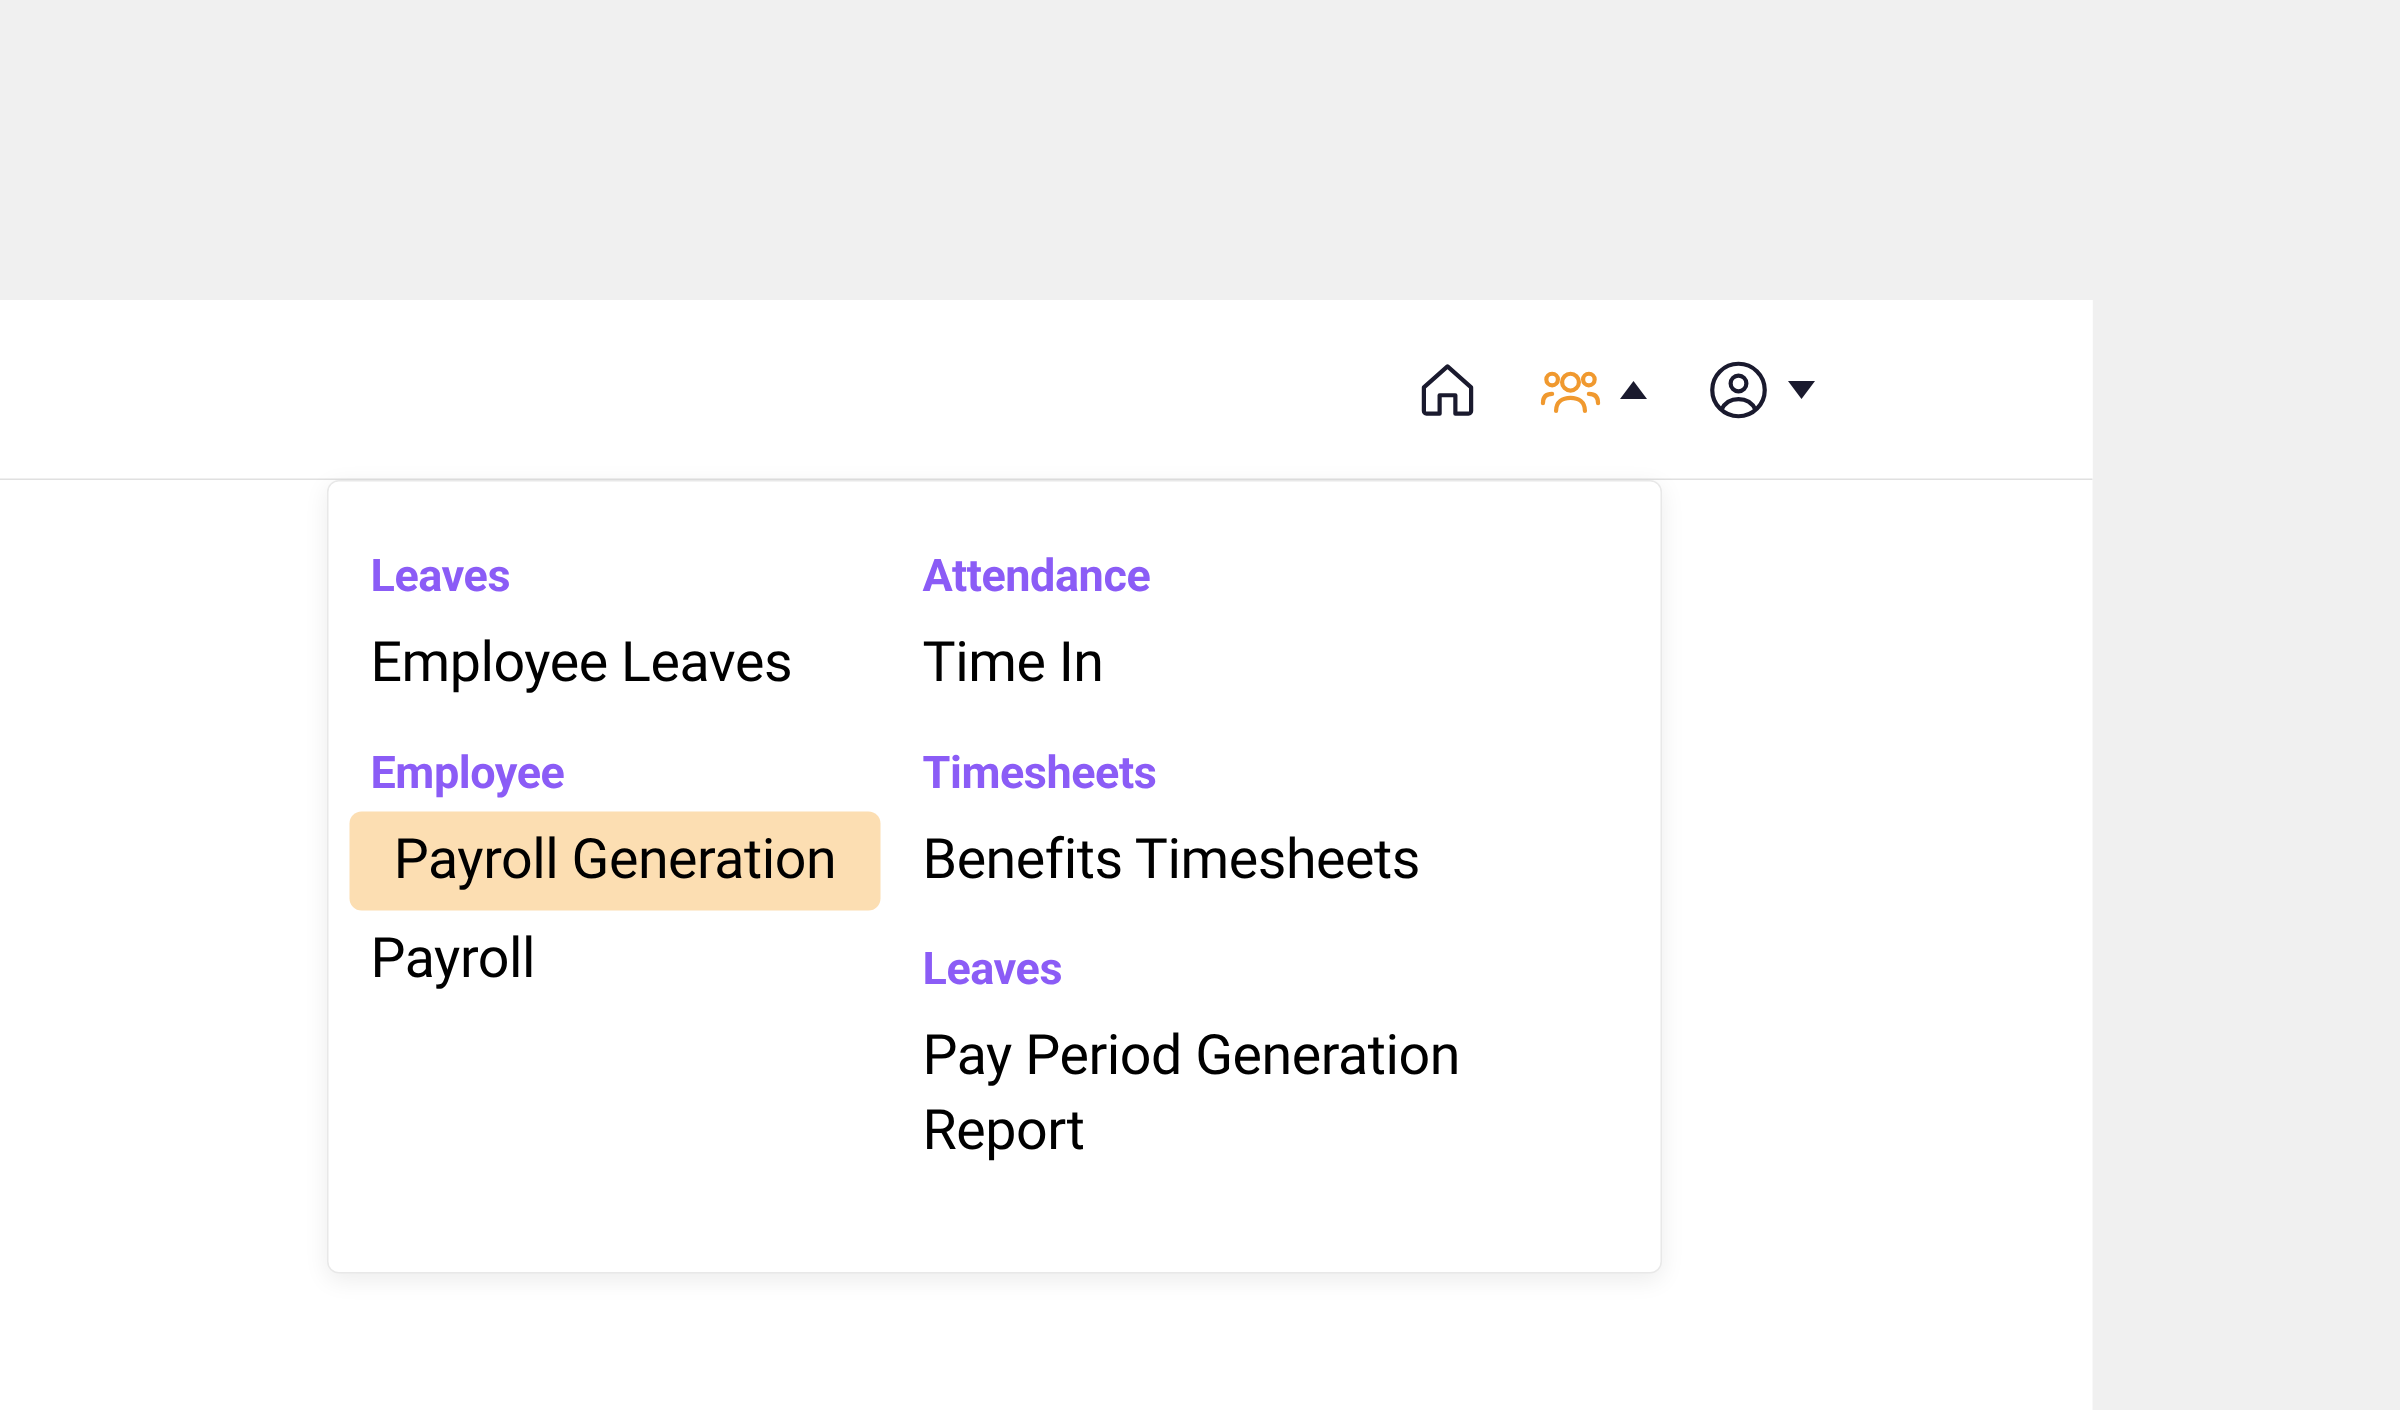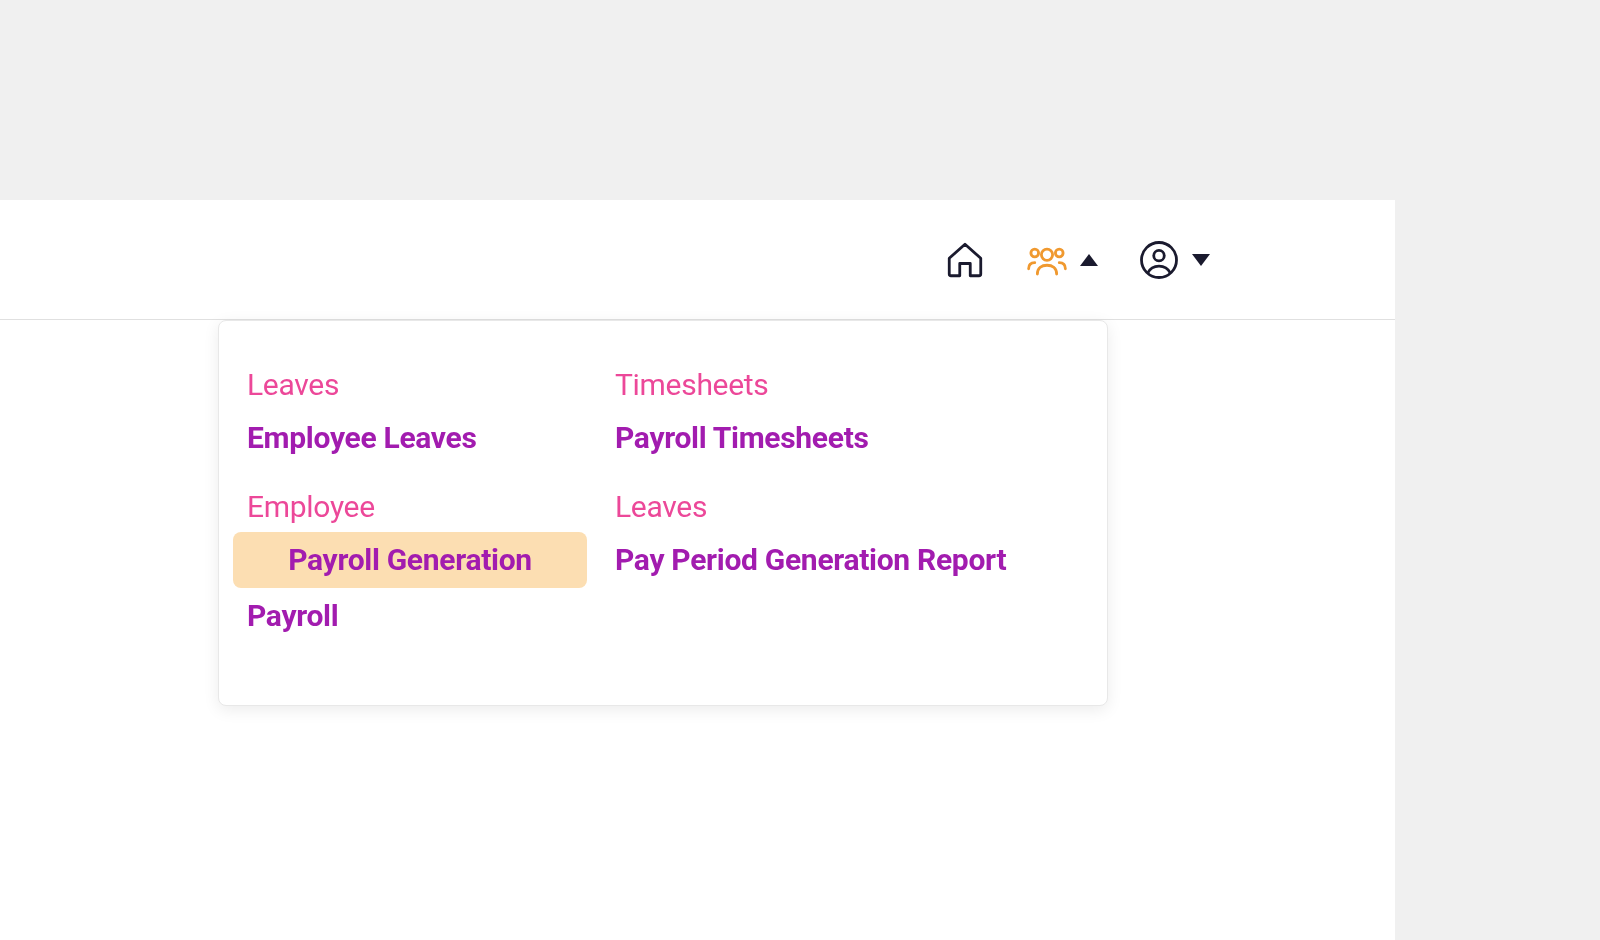--- a/index.html
+++ b/index.html
@@ -79,30 +79,30 @@
       padding-left: 14px;
     }
     .dropdown-col.col-right {
       width: 470px;
       padding-left: 14px;
     }
     .section {
       margin-bottom: 18px;
     }
     .section-heading {
-      color: #ec4899;
-      font-weight: 400;
+      color: #8b5cf6;
+      font-weight: 700;
       font-size: 30px;
       padding: 4px 14px 8px 14px;
       letter-spacing: -0.3px;
     }
     .menu-item {
-      color: #a21caf;
-      font-size: 30px;
-      font-weight: 700;
+      color: #000000;
+      font-size: 37px;
+      font-weight: 400;
       padding: 8px 14px;
       cursor: pointer;
       border-radius: 8px;
       letter-spacing: -0.3px;
       line-height: 1.35;
     }
     .menu-item.highlighted {
       background: #fcdeb2;
       text-align: center;
     }
@@ -151,24 +151,28 @@
 
       <div class="section">
         <div class="section-heading">Employee</div>
         <div class="menu-item highlighted">Payroll Generation</div>
         <div class="menu-item">Payroll</div>
       </div>
 
     </div>
     <div class="dropdown-col col-right">
 
+      <div class="section">
+        <div class="section-heading">Attendance</div>
+        <div class="menu-item">Time In</div>
+      </div>
 
       <div class="section">
         <div class="section-heading">Timesheets</div>
-        <div class="menu-item">Payroll Timesheets</div>
+        <div class="menu-item">Benefits Timesheets</div>
       </div>
 
       <div class="section">
         <div class="section-heading">Leaves</div>
         <div class="menu-item">Pay Period Generation Report</div>
       </div>
 
     </div>
   </div>
 

